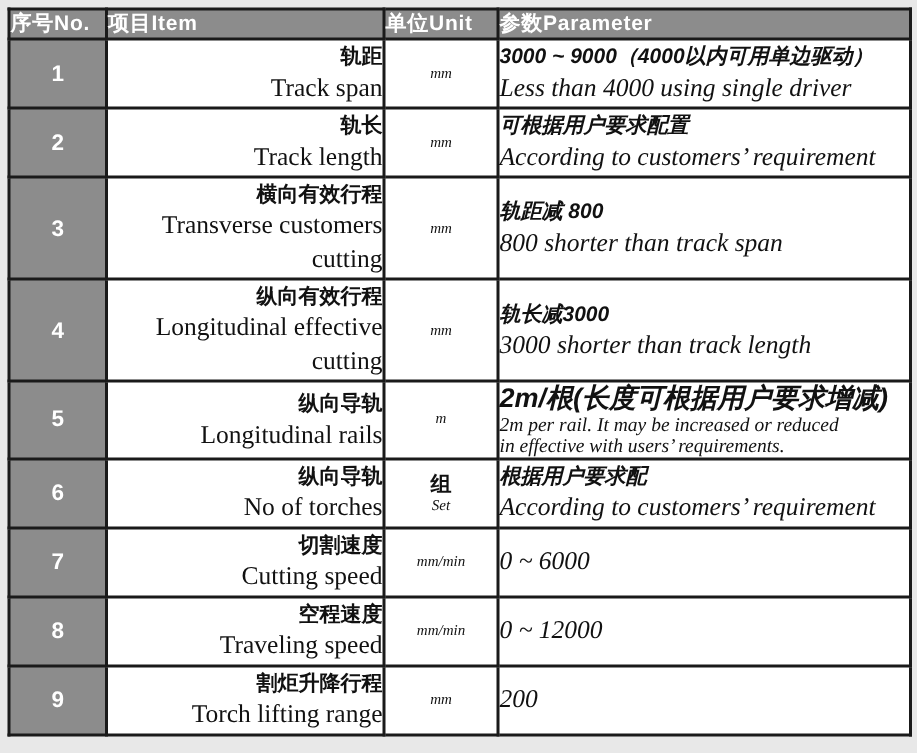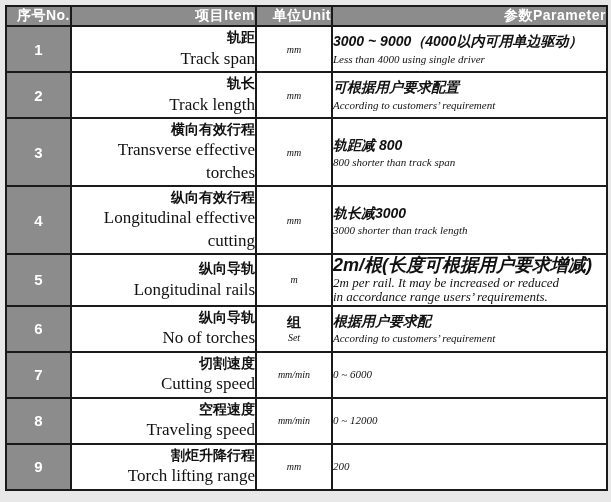--- a/index.html
+++ b/index.html
@@ -32,21 +32,21 @@
   col.c-item { width: 185px; }
   col.c-unit { width: 76px; }
   col.c-param{ width: 275px; }
 
   thead th {
     height: 15px;
     background: var(--header-bg, #8c8c8c);
     color: var(--header-text, #ffffff);
     font-weight: bold;
     font-size: 14px;
-    text-align: right;
+    text-align: left;
     font-family: "Liberation Sans", "Liberation Serif", sans-serif;
     letter-spacing: 0.5px;
   }
   tbody td { height: 46px; background: var(--cell-bg, #ffffff); }
 
   td.no-cell {
     background: var(--row-number-bg, #8c8c8c);
     color: var(--header-text, #ffffff);
     text-align: center;
     font-family: "Liberation Sans", sans-serif;
@@ -60,21 +60,21 @@
   .line { display: block; }
   .cn {
     font-family: "Liberation Sans", sans-serif;
     font-weight: 600;
     font-size: 14px;
     line-height: 1.45;
   }
   .en {
     font-family: "Liberation Serif", serif;
     font-weight: normal;
-    font-size: 11px;
+    font-size: 17px;
     line-height: 1.35;
   }
   td.item-cell .en { font-size: 17px; }
   td.unit-cell .cn { font-size: 14px; line-height: 1.3; }
   td.unit-cell .en { font-size: 10px; line-height: 1.3; font-style: italic; }
   td.param-cell.tight .cn { font-size: 18px; line-height: 1.12; }
   td.param-cell.tight .en { font-size: 13px; line-height: 1.12; }
 </style>
 </head>
 <body>
@@ -121,21 +121,21 @@
           </td>
           <td class="param-cell">
             <div class="line cn">可根据用户要求配置</div>
             <div class="line en">According to customers’ requirement</div>
           </td>
         </tr>
         <tr>
           <td class="no-cell">3</td>
           <td class="item-cell">
             <div class="line cn">横向有效行程</div>
-            <div class="line en">Transverse effective torches</div>
+            <div class="line en">Transverse customers cutting</div>
           </td>
           <td class="unit-cell">
             <div class="line en">mm</div>
           </td>
           <td class="param-cell">
             <div class="line cn">轨距减 800</div>
             <div class="line en">800 shorter than track span</div>
           </td>
         </tr>
         <tr>
@@ -157,21 +157,21 @@
           <td class="item-cell">
             <div class="line cn">纵向导轨</div>
             <div class="line en">Longitudinal rails</div>
           </td>
           <td class="unit-cell">
             <div class="line en">m</div>
           </td>
           <td class="param-cell tight">
             <div class="line cn">2m/根(长度可根据用户要求增减)</div>
             <div class="line en">2m per rail. It may be increased or reduced</div>
-            <div class="line en">in accordance range users’ requirements.</div>
+            <div class="line en">in effective with users’ requirements.</div>
           </td>
         </tr>
         <tr>
           <td class="no-cell">6</td>
           <td class="item-cell">
             <div class="line cn">纵向导轨</div>
             <div class="line en">No of torches</div>
           </td>
           <td class="unit-cell">
             <div class="line cn">组</div>

